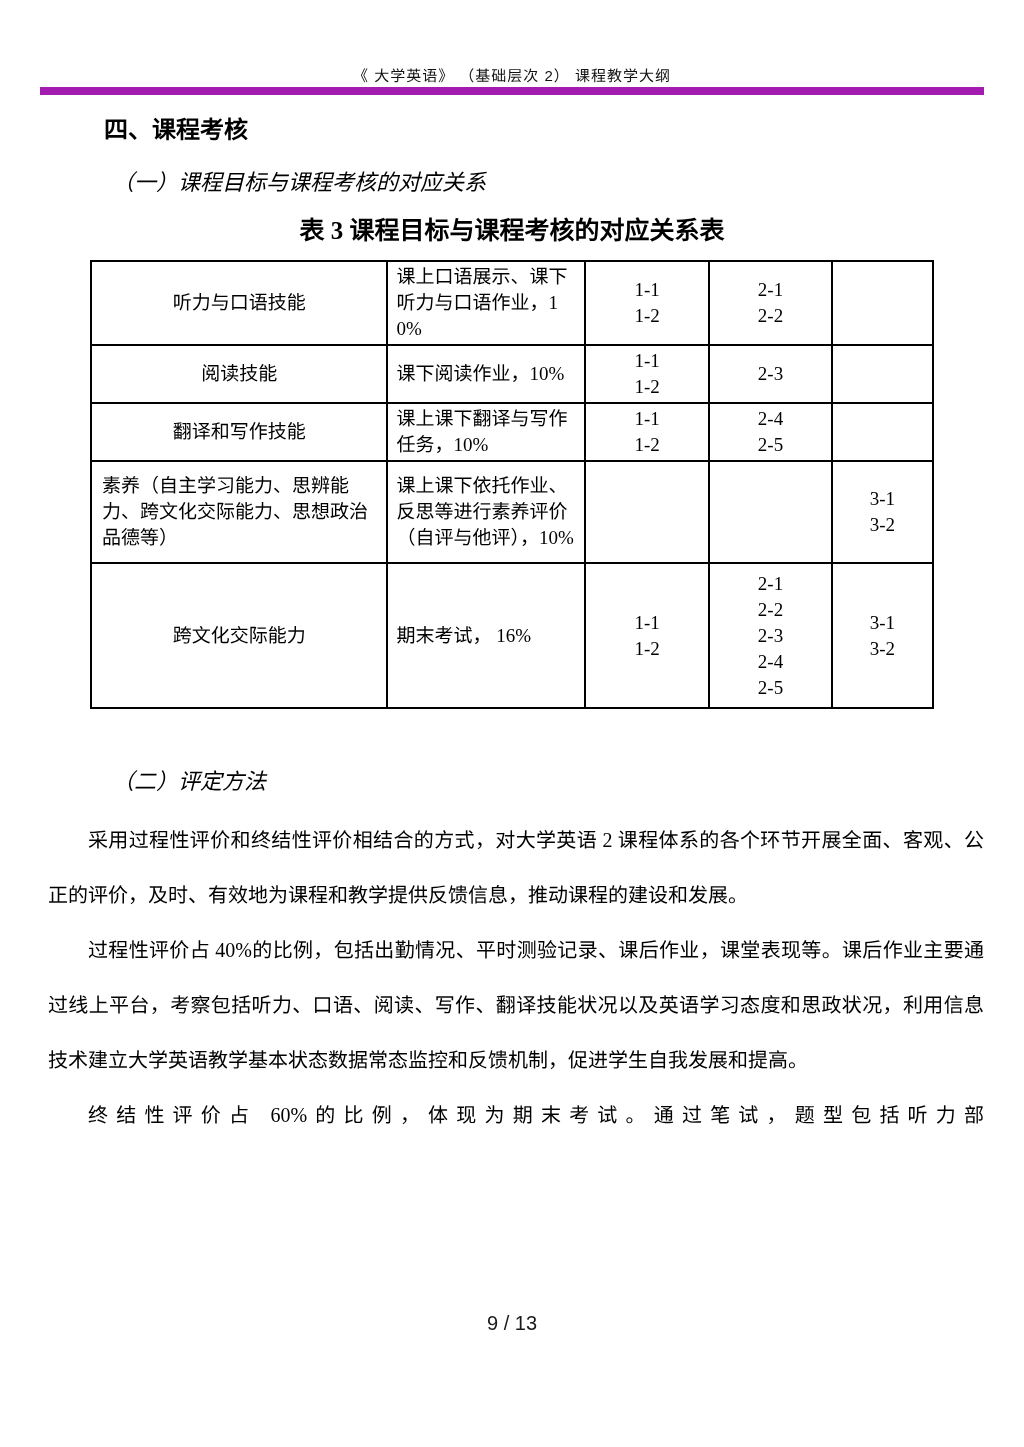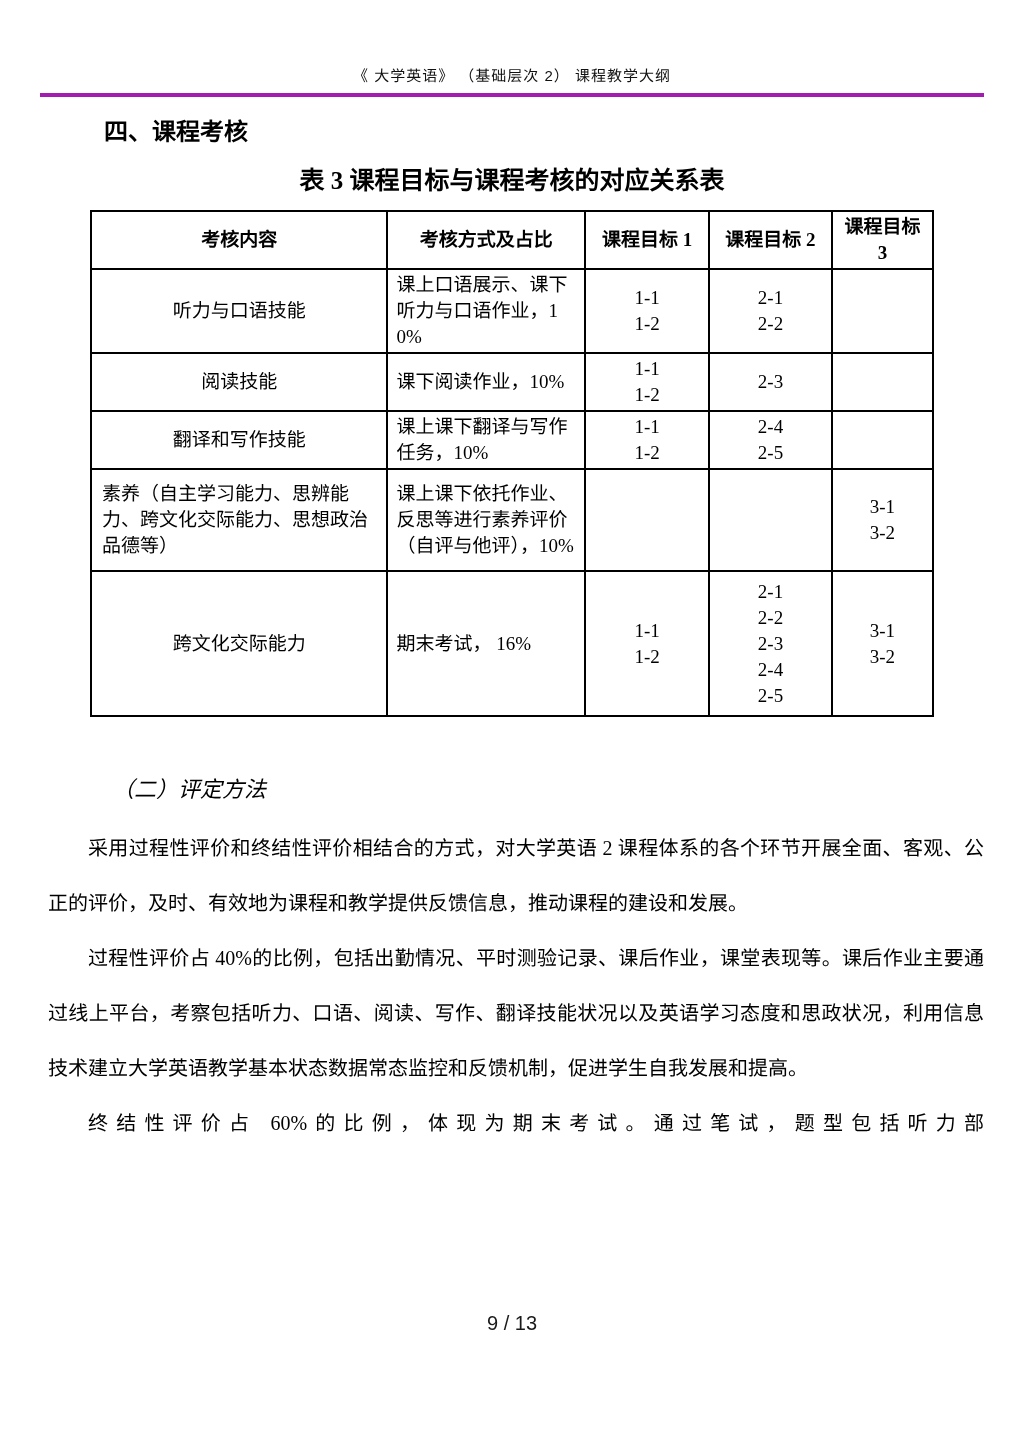--- a/index.html
+++ b/index.html
@@ -9,22 +9,22 @@
     height: 1447px;
     background: #ffffff;
     color: #000;
     font-family: "Liberation Serif", serif;
     overflow: hidden;
   }
   
   .topbar {
     margin: 0 40px;
     padding-top: 66px;
-    padding-bottom: 7px;
-    border-bottom: 4px solid #a21caf;
+    padding-bottom: 1px;
+    border-bottom: 8px solid #a21caf;
     text-align: center;
   }
   .topbar-title {
     font-family: "Liberation Sans", sans-serif;
     font-size: 15px;
     line-height: 20px;
     color: #111;
     letter-spacing: 1px;
   }
   
@@ -108,39 +108,33 @@
 <body>
 
 <div class="page">
 
   <header class="topbar">
     <div class="topbar-title">《 大学英语》 （基础层次 2） 课程教学大纲</div>
   </header>
 
   <h1 class="sec">四、课程考核</h1>
 
+  <h2 class="sub">（一）课程目标与课程考核的对应关系</h2>
 
   <div class="tbl-caption">表 3 课程目标与课程考核的对应关系表</div>
 
   <table class="assess">
     <colgroup>
       <col style="width:35.2%">
       <col style="width:23.5%">
       <col style="width:14.7%">
       <col style="width:14.6%">
       <col style="width:12.0%">
     </colgroup>
     <tbody>
-      <tr class="rh">
-        <th>考核内容</th>
-        <th>考核方式及占比</th>
-        <th>课程目标 1</th>
-        <th>课程目标 2</th>
-        <th>课程目标 3</th>
-      </tr>
       <tr class="r1">
         <td class="c1">听力与口语技能</td>
         <td class="c2">课上口语展示、课下听力与口语作业，10%</td>
         <td class="cg">1-1
 1-2</td>
         <td class="cg">2-1
 2-2</td>
         <td class="cg"></td>
       </tr>
       <tr class="r2">

